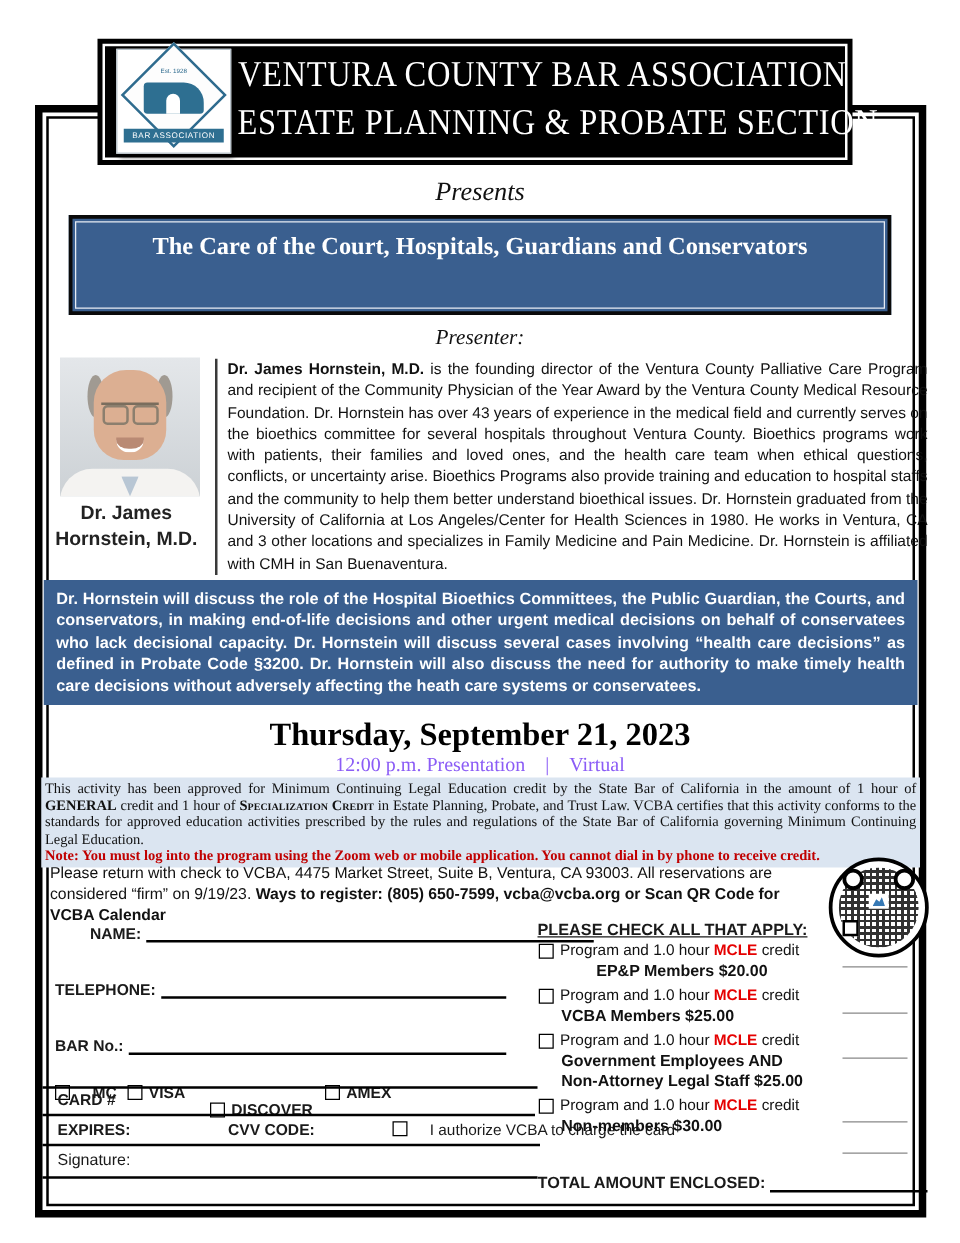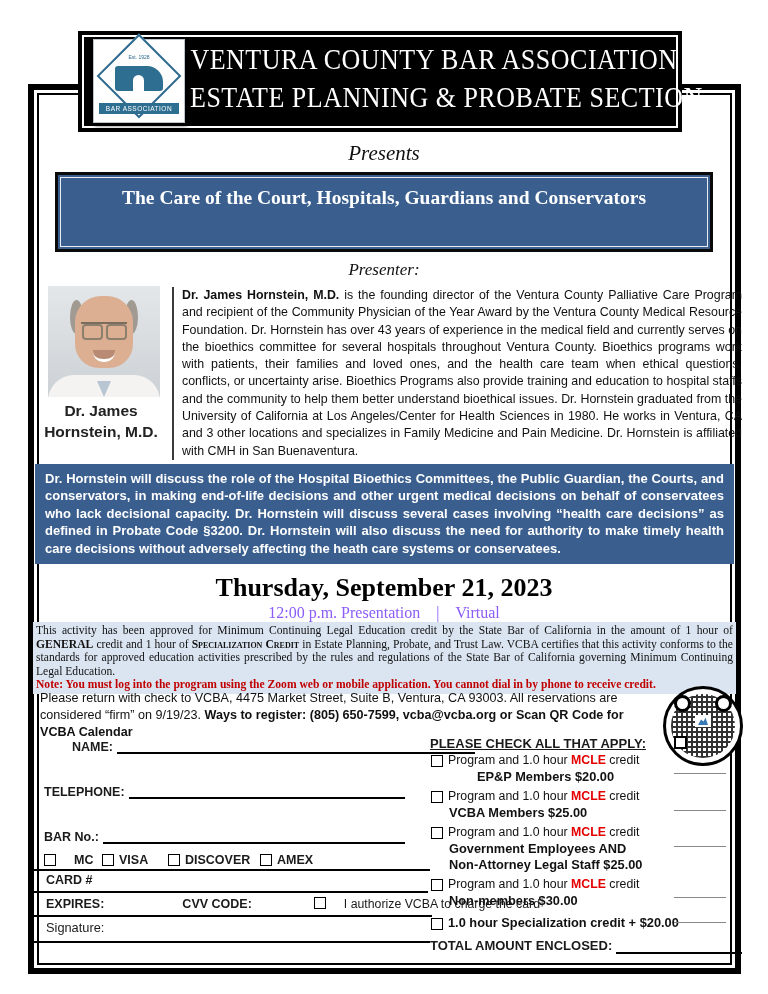--- a/index.html
+++ b/index.html
@@ -207,21 +207,21 @@
 
   <div class="abs cards">
     <span class="card-item" style="width:58px;gap:13px;">
         <span class="cb"></span>
         <span>MC</span>
       </span>
     <span class="card-item" style="width:66px;">
         <span class="cb"></span>
         <span>VISA</span>
       </span>
-    <span class="card-item" style="width:92px;">
+    <span class="card-item" style="width:92px;margin-top:28px;">
         <span class="cb"></span>
         <span>DISCOVER</span>
       </span>
     <span class="card-item">
         <span class="cb"></span>
         <span>AMEX</span>
       </span>
   </div>
 
   <div class="abs sep" style="left:34px;top:869px;width:396px;"></div>
@@ -269,24 +269,20 @@
   <div class="abs opt-bold" style="left:449px;top:857px;">Non-Attorney Legal Staff $25.00</div>
   <div class="abs blank" style="left:674px;top:846px;"></div>
 
   <div class="abs opt" style="left:431px;top:877px;width:250px;">
     <span class="cb"></span>
     <span><span>Program and 1.0 hour </span><span class="red">MCLE</span><span> credit</span></span>
   </div>
   <div class="abs opt-bold" style="left:449px;top:893px;">Non-members $30.00</div>
   <div class="abs blank" style="left:674px;top:897px;"></div>
 
-  <div class="abs opt" style="left:431px;top:915px;width:260px;">
-    <span class="cb"></span>
-    <span class="opt-bold">1.0 hour Specialization credit + $20.00</span>
-  </div>
   <div class="abs blank" style="left:674px;top:922px;"></div>
 
   <div class="abs total-row">
     <span class="flabel">TOTAL AMOUNT ENCLOSED:</span>
     <span class="fill"></span>
   </div>
 
 </div>
 
 </body></html>

